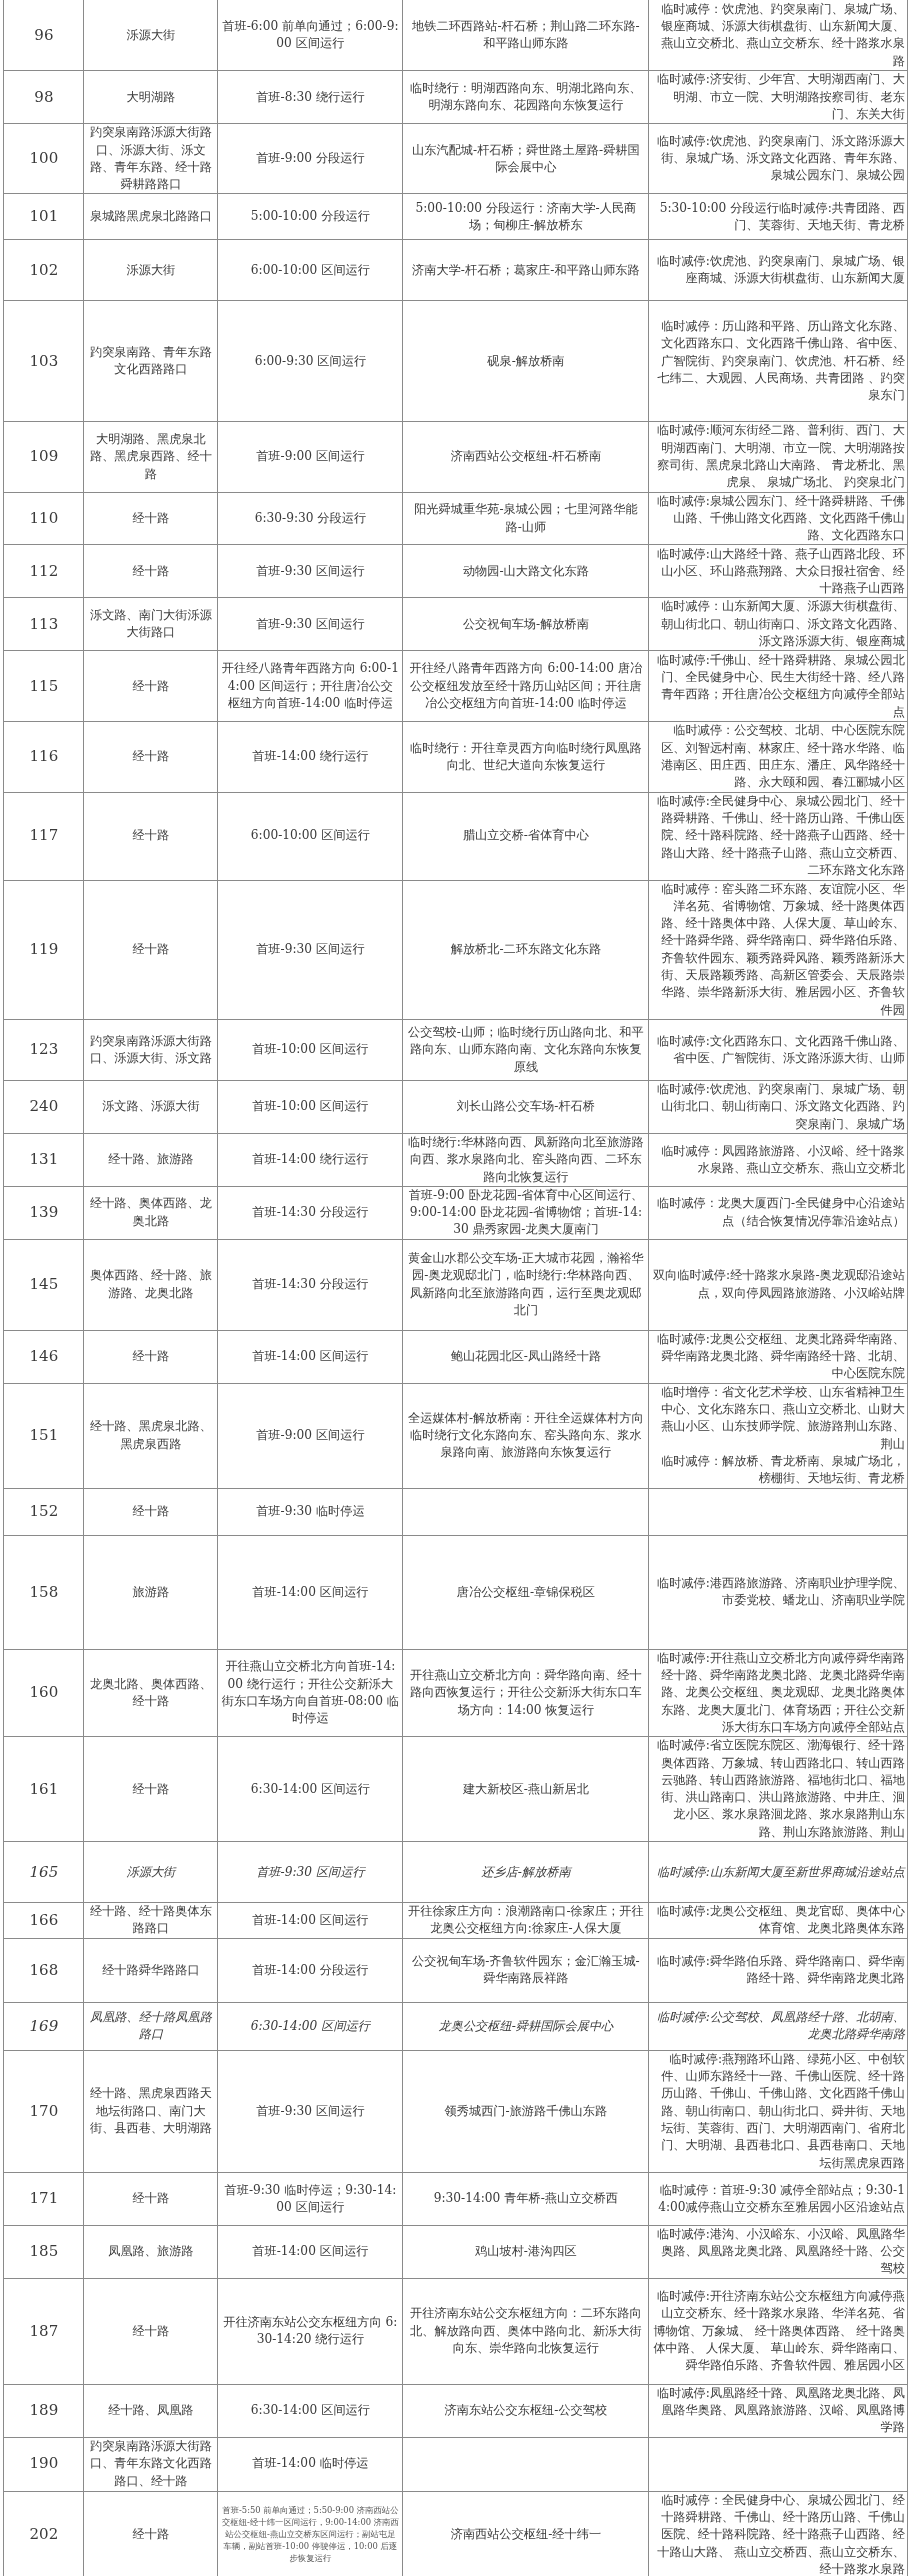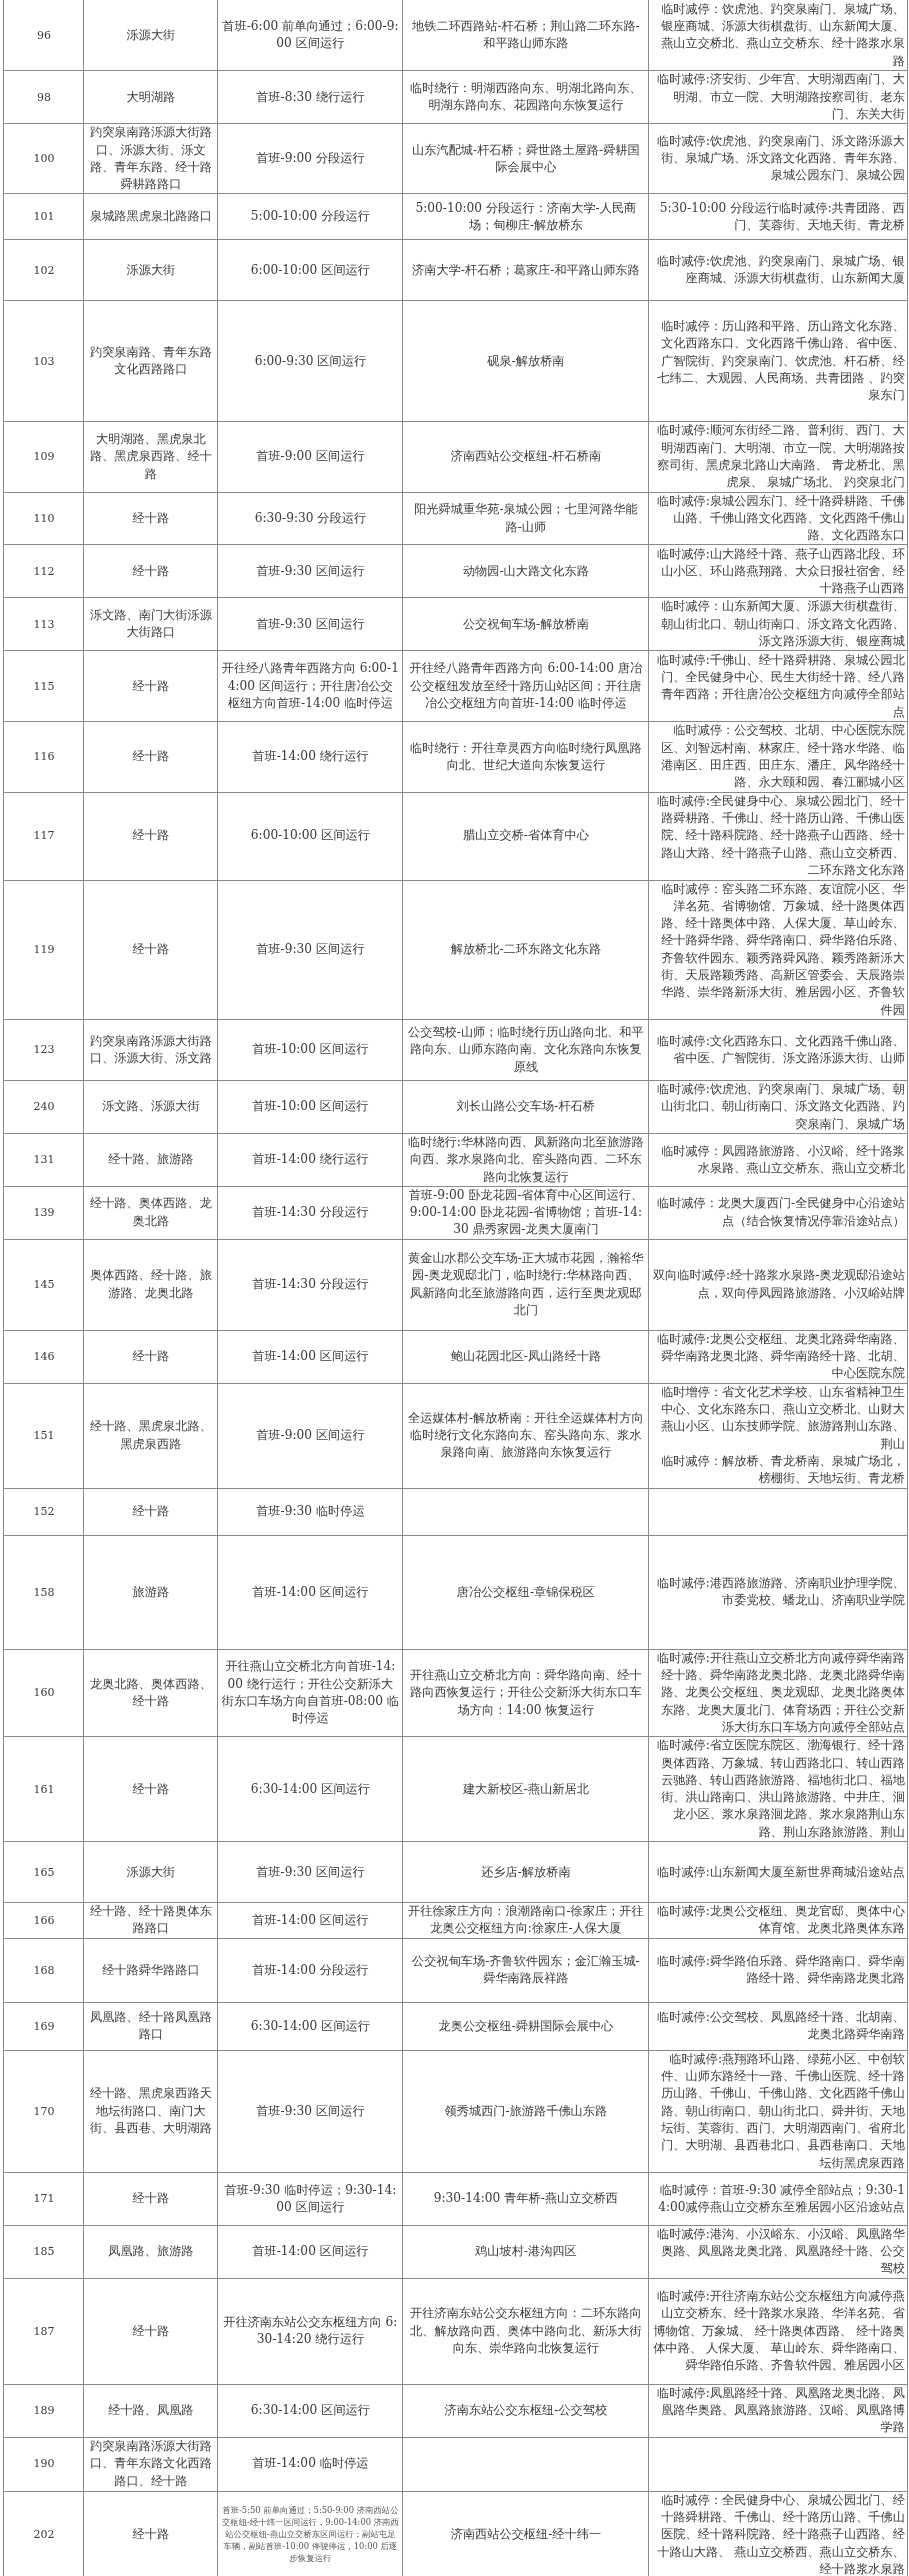--- a/index.html
+++ b/index.html
@@ -1,20 +1,20 @@
 <!DOCTYPE html>
 <html style="font-size:13.5px"><head>
 <meta charset="utf-8">
 <style>
   html, body { margin: 0; padding: 0; background: #ffffff; }
   body { width: 910px; height: 2576px; overflow: hidden; position: relative;
          font-family: "DejaVu Serif", "Liberation Serif", serif; color: #3a3a3a; }
   table { position: absolute; left: 3.4px; top: -0.8px; width: 905px; border-collapse: collapse; table-layout: fixed; }
   td { border: 1.3px solid #8a8a8a; text-align: center; vertical-align: middle; font-size: 12.2px; line-height: 17.3px; padding: 0 3.4px; word-break: break-all; }
-  td.no { font-size: 11px; }
+  td.no { font-size: 15px; }
   td.stops { text-align: right; padding: 0 2.5px; }
   td.tiny { font-size: 8.4px; line-height: 11.8px; color: #555; }
   col.c1 { width: 80px; } col.c2 { width: 134px; } col.c3 { width: 185px; } col.c4 { width: 246px; } col.c5 { width: 259px; }
 </style>
 </head>
 <body>
 
 <table>
   <colgroup>
       <col class="c1">
@@ -192,42 +192,42 @@
     <td>开往燕山立交桥北方向：舜华路向南、经十路向西恢复运行；开往公交新泺大街东口车场方向：14:00 恢复运行</td>
     <td class="stops">临时减停:开往燕山立交桥北方向减停舜华南路经十路、舜华南路龙奥北路、龙奥北路舜华南路、龙奥公交枢纽、奥龙观邸、龙奥北路奥体东路、龙奥大厦北门、体育场西；开往公交新泺大街东口车场方向减停全部站点</td>
   </tr>
       <tr style="height: 105px;">
     <td class="no">161</td>
     <td>经十路</td>
     <td>6:30-14:00 区间运行</td>
     <td>建大新校区-燕山新居北</td>
     <td class="stops">临时减停:省立医院东院区、渤海银行、经十路奥体西路、万象城、转山西路北口、转山西路云驰路、转山西路旅游路、福地街北口、福地街、洪山路南口、洪山路旅游路、中井庄、洄龙小区、浆水泉路洄龙路、浆水泉路荆山东路、荆山东路旅游路、荆山</td>
   </tr>
-      <tr style="height: 61px;">
+      <tr style="height: 61px; font-style: italic;">
     <td class="no">165</td>
     <td>泺源大街</td>
     <td>首班-9:30 区间运行</td>
     <td>还乡店-解放桥南</td>
     <td class="stops">临时减停:山东新闻大厦至新世界商城沿途站点</td>
   </tr>
       <tr style="height: 35px;">
     <td class="no">166</td>
     <td>经十路、经十路奥体东路路口</td>
     <td>首班-14:00 区间运行</td>
     <td>开往徐家庄方向：浪潮路南口-徐家庄；开往龙奥公交枢纽方向:徐家庄-人保大厦</td>
     <td class="stops">临时减停:龙奥公交枢纽、奥龙官邸、奥体中心体育馆、龙奥北路奥体东路</td>
   </tr>
       <tr style="height: 64px;">
     <td class="no">168</td>
     <td>经十路舜华路路口</td>
     <td>首班-14:00 分段运行</td>
     <td>公交祝甸车场-齐鲁软件园东；金汇瀚玉城-舜华南路辰祥路</td>
     <td class="stops">临时减停:舜华路伯乐路、舜华路南口、舜华南路经十路、舜华南路龙奥北路</td>
   </tr>
-      <tr style="height: 48px;">
+      <tr style="height: 48px; font-style: italic;">
     <td class="no">169</td>
     <td>凤凰路、经十路凤凰路路口</td>
     <td>6:30-14:00 区间运行</td>
     <td>龙奥公交枢纽-舜耕国际会展中心</td>
     <td class="stops">临时减停:公交驾校、凤凰路经十路、北胡南、龙奥北路舜华南路</td>
   </tr>
       <tr style="height: 122px;">
     <td class="no">170</td>
     <td>经十路、黑虎泉西路天地坛街路口、南门大街、县西巷、大明湖路</td>
     <td>首班-9:30 区间运行</td>

